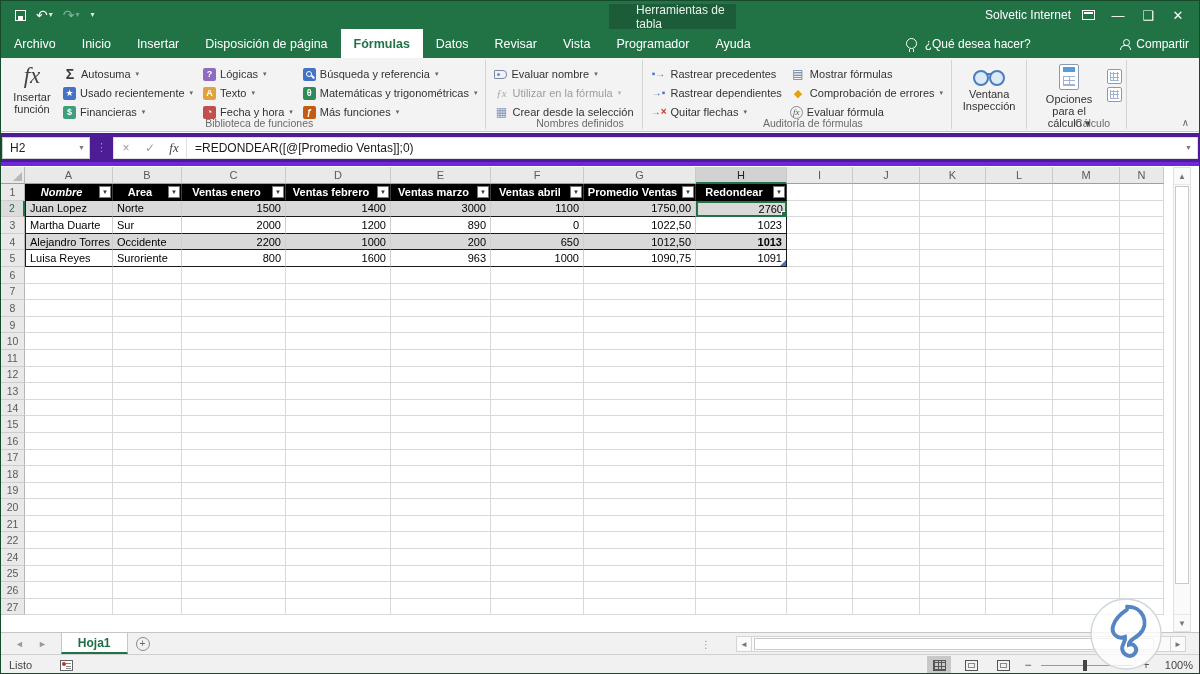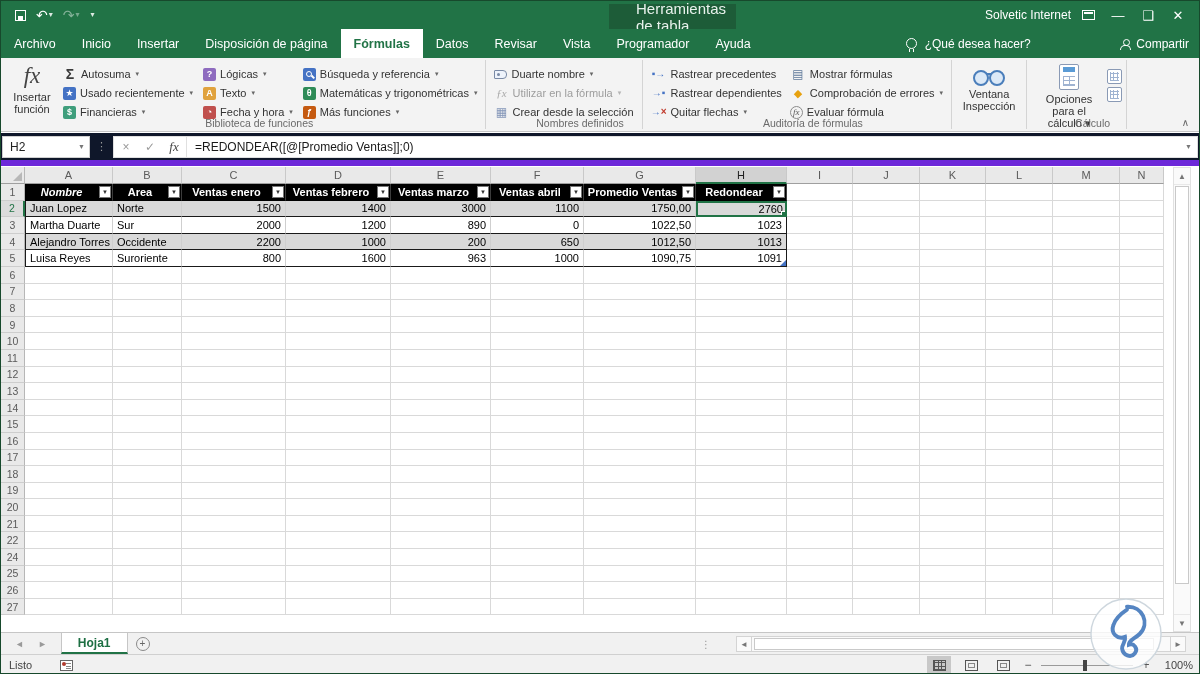--- a/index.html
+++ b/index.html
@@ -15,21 +15,21 @@
   .dim{opacity:.45;}
   .mini{font-size:8px;margin-left:1px;opacity:.85;}
   .wtitle{position:absolute;left:300px;top:0;width:140px;height:28px;display:flex;align-items:center;justify-content:center;font-size:12px;}
   .acct{position:absolute;right:128px;top:0;height:28px;display:flex;align-items:center;font-size:12px;}
   .winbtns{position:absolute;right:6px;top:0;height:28px;display:flex;align-items:center;gap:0;}
   .wb{width:30px;height:28px;display:flex;align-items:center;justify-content:center;font-size:13px;color:#fff;}
   .ribopt{width:13px;height:10px;border:1px solid #fff;position:relative;}
   .ribopt::after{content:"";position:absolute;left:1px;top:1px;right:1px;height:2px;background:#fff;}
   
   .ctx{position:absolute;left:608px;top:3px;width:127px;height:54px;background:#1d5c38;z-index:1;}
-  .ctx-top{height:25px;display:flex;align-items:center;justify-content:center;color:#e8f2ec;font-size:15px;padding-left:27px;}
+  .ctx-top{height:25px;display:flex;align-items:center;justify-content:center;color:#e8f2ec;font-size:12px;padding-left:27px;}
   .ctx-tab{height:29px;display:flex;align-items:center;justify-content:center;color:#fff;font-size:12.5px;}
   
   .tabrow{position:absolute;left:0;top:28px;width:100%;height:29px;background:#217346;display:flex;align-items:stretch;z-index:2;}
   .tabs{display:flex;}
   .tab{padding:0 13px;display:flex;align-items:center;color:#fff;font-size:12.5px;white-space:nowrap;cursor:default;}
   .tab.active{background:#fff;color:#217346;font-weight:bold;}
   .searchbox{display:flex;align-items:center;gap:8px;color:#fff;font-size:12px;margin-left:142px;}
   .bulb{width:11px;height:11px;border:1.5px solid #fff;border-radius:50%;position:relative;flex:none;}
   .bulb::after{content:"";position:absolute;left:2.5px;bottom:-4px;width:3px;height:3px;border-left:1.5px solid #fff;border-right:1.5px solid #fff;}
   .share{position:absolute;right:10px;top:28px;height:29px;display:flex;align-items:center;gap:6px;color:#fff;font-size:12px;z-index:3;}
@@ -72,21 +72,21 @@
   .gbridge{position:absolute;left:15px;top:3px;width:6px;height:4px;border-top:2px solid #4a7ebb;}
   .calcic{width:20px;height:26px;border:1px solid #8a9ab5;background:#fff;border-radius:2px;position:relative;}
   .calcic::before{content:"";position:absolute;top:2px;left:3px;right:3px;height:5px;background:#5b9bd5;}
   .calcic::after{content:"";position:absolute;top:11px;left:3px;right:3px;bottom:3px;
      background-image:repeating-linear-gradient(0deg,#9fb3d1 0 1.5px,transparent 1.5px 4.5px),repeating-linear-gradient(90deg,#9fb3d1 0 1.5px,transparent 1.5px 6px);}
   .smcalc{width:15px;height:15px;border:1px solid #8a9ab5;background:#fff;border-radius:2px;position:relative;margin:1px 0;}
   .smcalc::after{content:"";position:absolute;inset:2px;
      background-image:repeating-linear-gradient(0deg,#9fb3d1 0 1px,transparent 1px 3.5px),repeating-linear-gradient(90deg,#9fb3d1 0 1px,transparent 1px 3.5px);}
   .collapse{position:absolute;right:10px;bottom:3px;font-size:10px;color:#666;}
   
-  .fbar{position:absolute;left:0;top:132px;width:100%;height:33px;background:#0f172a;border-bottom:6px solid #6d28d9;display:flex;align-items:center;}
+  .fbar{position:absolute;left:0;top:132px;width:100%;height:33px;background:#4c1d95;border-bottom:4px solid #6d28d9;display:flex;align-items:center;}
   .namebox{width:88px;height:22px;background:#fff;border:1px solid #d0d0d0;margin-left:1px;display:flex;align-items:center;font-size:12px;color:#222;padding-left:7px;position:relative;}
   .namebox .nbarr{position:absolute;right:4px;font-size:7px;color:#777;}
   .vdots{color:#9a9a9a;font-size:11px;margin:0 6px;letter-spacing:0;}
   .fbtns{display:flex;align-items:center;gap:0;background:#fff;border:1px solid #e0e0e0;height:22px;}
   .fbtn{width:24px;height:22px;display:flex;align-items:center;justify-content:center;font-size:12px;color:#9a9a9a;}
   .fbtn.fx{font-family:"Liberation Serif","DejaVu Serif",serif;font-style:italic;color:#444;font-size:13px;}
   .finput{flex:1;height:22px;background:#fff;border:1px solid #e0e0e0;border-left:none;margin-right:1px;display:flex;align-items:center;padding-left:8px;font-size:12px;color:#1a1a1a;position:relative;}
   .finput .fcol{position:absolute;right:5px;font-size:7px;color:#777;}
   
   .gridwrap{position:absolute;left:0;top:166px;width:1163px;height:465px;overflow:hidden;background:#fff;}
@@ -271,21 +271,21 @@
           </div>
         </div>
       <div class="glabel">Biblioteca de funciones</div>
     </div>
     <div class="rdiv"></div>
 
     <div class="rgroup">
       <div class="rcol" id="nameitems" style="padding-top:3px;">
           <div class="sbtn">
             <span class="tagic"></span>
-            <span class="lbl">Duarte nombre</span>
+            <span class="lbl">Evaluar nombre</span>
             <span class="arr">▾</span>
           </div>
           <div class="sbtn disabled">
             <span class="fxg">ƒx</span>
             <span class="lbl">Utilizar en la fórmula</span>
             <span class="arr">▾</span>
           </div>
           <div class="sbtn">
             <span class="gridic">▦</span>
             <span class="lbl">Crear desde la selección</span>
@@ -515,21 +515,21 @@
           </div>
           <div class="tcell band al-right" style="width: 100px;">
             <span>200</span>
           </div>
           <div class="tcell band al-right" style="width: 93px;">
             <span>650</span>
           </div>
           <div class="tcell band al-right" style="width: 112px;">
             <span>1012,50</span>
           </div>
-          <div class="tcell band last al-right" style="width: 91px;">
+          <div class="tcell band last al-right" style="width: 91px; font-weight: bold;">
             <span>1013</span>
           </div>
           <div class="cell" style="width: 66px;"></div>
           <div class="cell" style="width: 67px;"></div>
           <div class="cell" style="width: 66px;"></div>
           <div class="cell" style="width: 67px;"></div>
           <div class="cell" style="width: 67px;"></div>
           <div class="cell" style="width: 44px;"></div>
         </div>
         <div class="grow">

